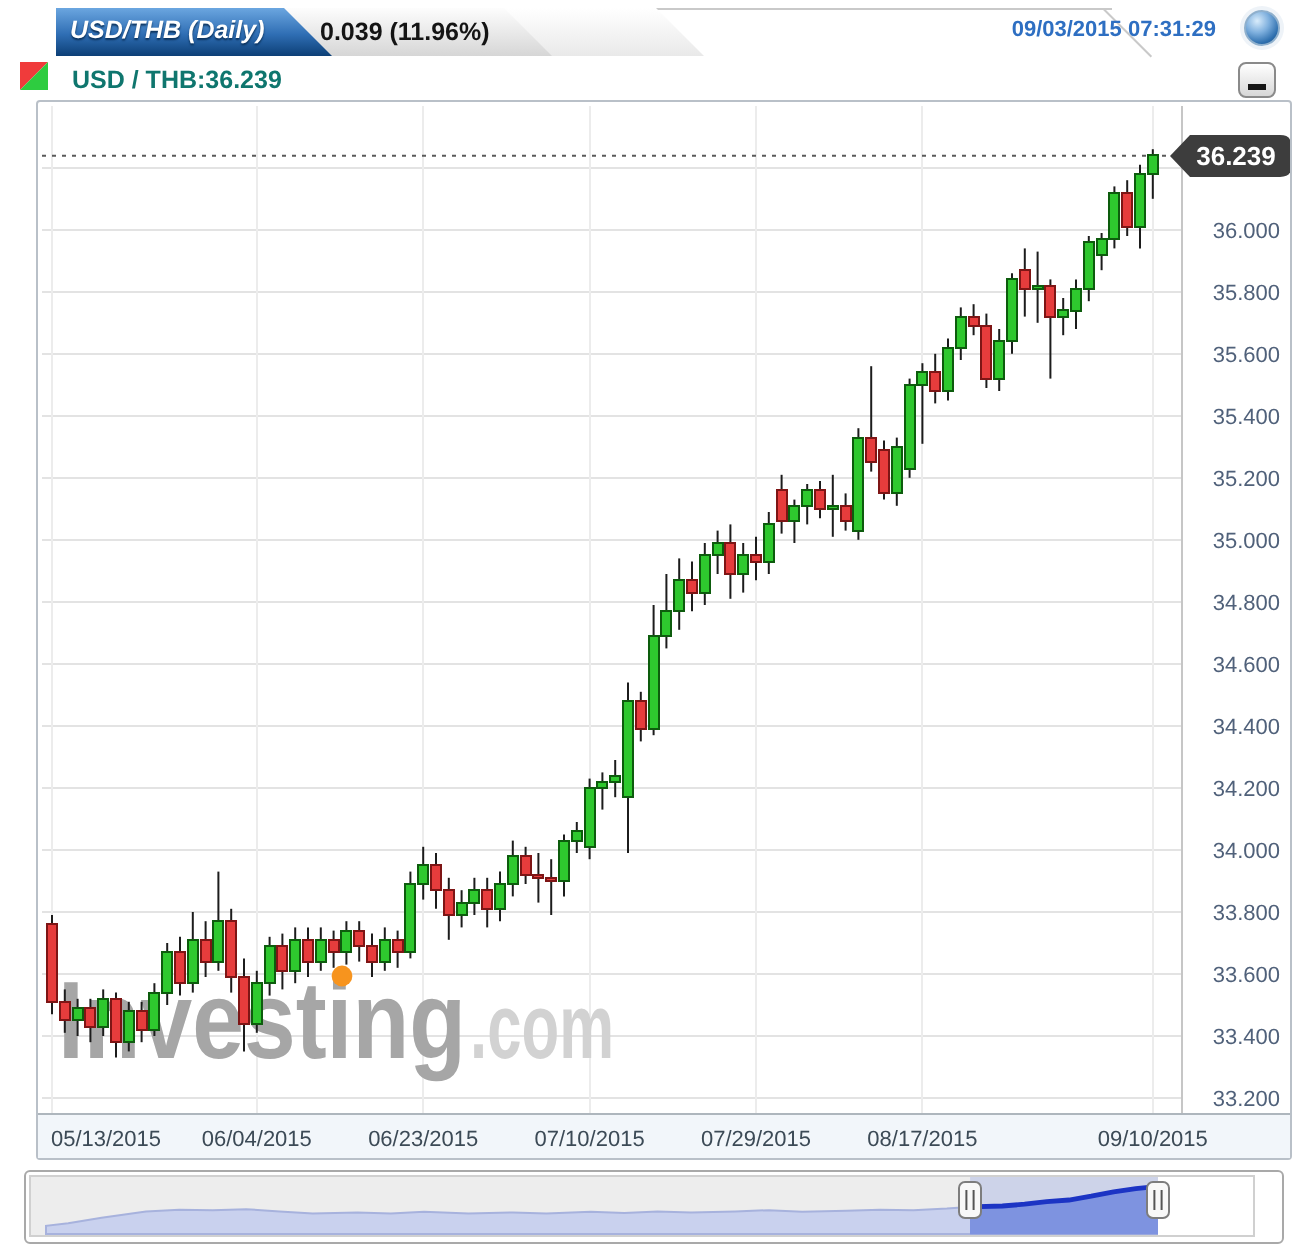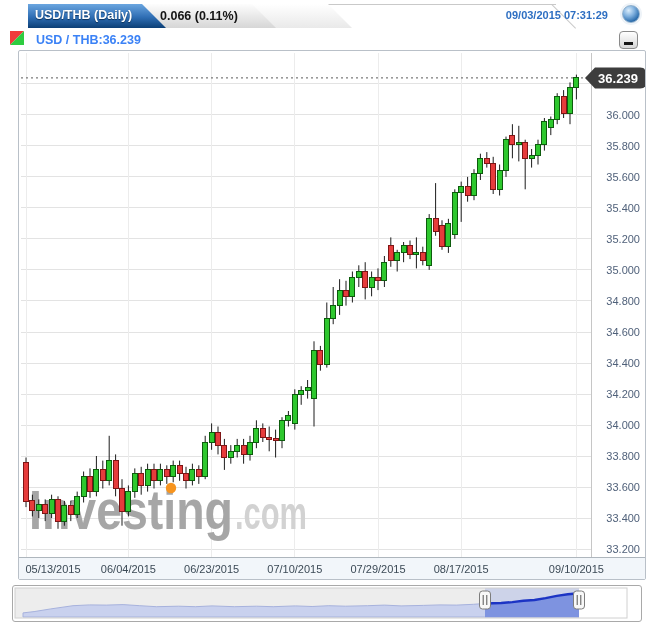--- a/index.html
+++ b/index.html
@@ -9,36 +9,36 @@
     font-family:"Liberation Sans","DejaVu Sans",sans-serif;
   }
   
   .hdr-topline{position:absolute;left:28px;top:4px;width:528px;height:1px;background:#c9c9c9;}
   .hdr-diag{position:absolute;left:552px;top:4px;width:34px;height:1px;background:#c9c9c9;
     transform:rotate(45deg);transform-origin:left top;}
   .tab{position:absolute;top:4px;left:28px;height:24px;
     clip-path:polygon(0 0,calc(100% - 24px) 0,100% 100%,0 100%);}
   .tab-pale{width:324px;background:linear-gradient(#ffffff,#e9e9e9);z-index:1;}
   .tab-silver{width:248px;background:linear-gradient(#fdfdfd,#d6d6d6);z-index:2;}
-  .tab-blue{width:138px;background:linear-gradient(#6ba6e0 0%,#2f6eb4 55%,#0c3f76 100%);z-index:3;}
+  .tab-blue{width:138px;background:linear-gradient(#6ba6e0 0%,#2f6eb4 55%,#0c3f76 100%);z-index:3;font-style:italic;}
   .tab-blue span{display:block;padding-left:7px;line-height:23px;color:#fff;
     font-size:12.5px;font-weight:bold;text-shadow:0 1px 1px #0a3059;white-space:nowrap;}
   .chg{position:absolute;left:160px;top:4px;z-index:4;line-height:24px;
     font-size:12.5px;font-weight:bold;color:#141414;white-space:nowrap;}
   .timestamp{position:absolute;right:42px;top:9px;z-index:5;font-size:11px;font-weight:bold;color:#2e6fc2;}
   .sphere{position:absolute;right:10px;top:5px;z-index:5;width:18px;height:18px;border-radius:50%;
     background:radial-gradient(circle at 35% 28%,#d9ecfb 0%,#7fb0de 38%,#2e6fae 72%,#17497f 100%);
     border:1px solid #8fb0cd;box-shadow:0 0 0 2px #eef3f8;cursor:pointer;}
   
   .legend-icon{position:absolute;left:10px;top:31px;width:14px;height:14px;}
   .legend-icon .tri-red{position:absolute;left:0;top:0;width:0;height:0;
     border-top:14px solid #f03b3b;border-right:14px solid transparent;}
   .legend-icon .tri-green{position:absolute;left:0;top:0;width:0;height:0;
     border-bottom:14px solid #2ecc40;border-left:14px solid transparent;}
-  .legend-label{position:absolute;left:36px;top:33px;font-size:12.5px;font-weight:bold;color:#3b82f6;}
+  .legend-label{position:absolute;left:36px;top:33px;font-size:12.5px;font-weight:bold;color:#0f766e;}
   .btn-min{position:absolute;right:12px;top:31px;width:19px;height:18px;border:1px solid #8a8a8a;
     border-radius:4px;background:linear-gradient(#ffffff,#d7d7d7);cursor:pointer;}
   .btn-min .bar{position:absolute;left:4px;top:10px;width:9px;height:3px;background:#161616;}
   
   .chart-panel{position:absolute;left:18px;top:50px;width:628px;height:530px;
     border:1px solid #b9c0c8;border-radius:2px;background:#fff;}
   
   .nav-panel{position:absolute;left:12px;top:585px;width:630px;height:37px;
     border:1px solid #a9a9a9;border-radius:3px;background:#fff;}
   svg{display:block;}
@@ -48,21 +48,21 @@
 
 <div class="widget">
 
   <div class="hdr-topline"></div>
   <div class="hdr-diag"></div>
   <div class="tab tab-pale"></div>
   <div class="tab tab-silver"></div>
   <div class="tab tab-blue">
     <span>USD/THB (Daily)</span>
   </div>
-  <div class="chg">0.066 (0.11%)</div>
+  <div class="chg">0.039 (11.96%)</div>
   <div class="timestamp">09/03/2015 07:31:29</div>
   <div class="sphere" title=""></div>
 
   <div class="legend-icon">
     <div class="tri-red"></div>
     <div class="tri-green"></div>
   </div>
   <div class="legend-label">USD / THB:36.239</div>
   <div class="btn-min">
     <div class="bar"></div>

